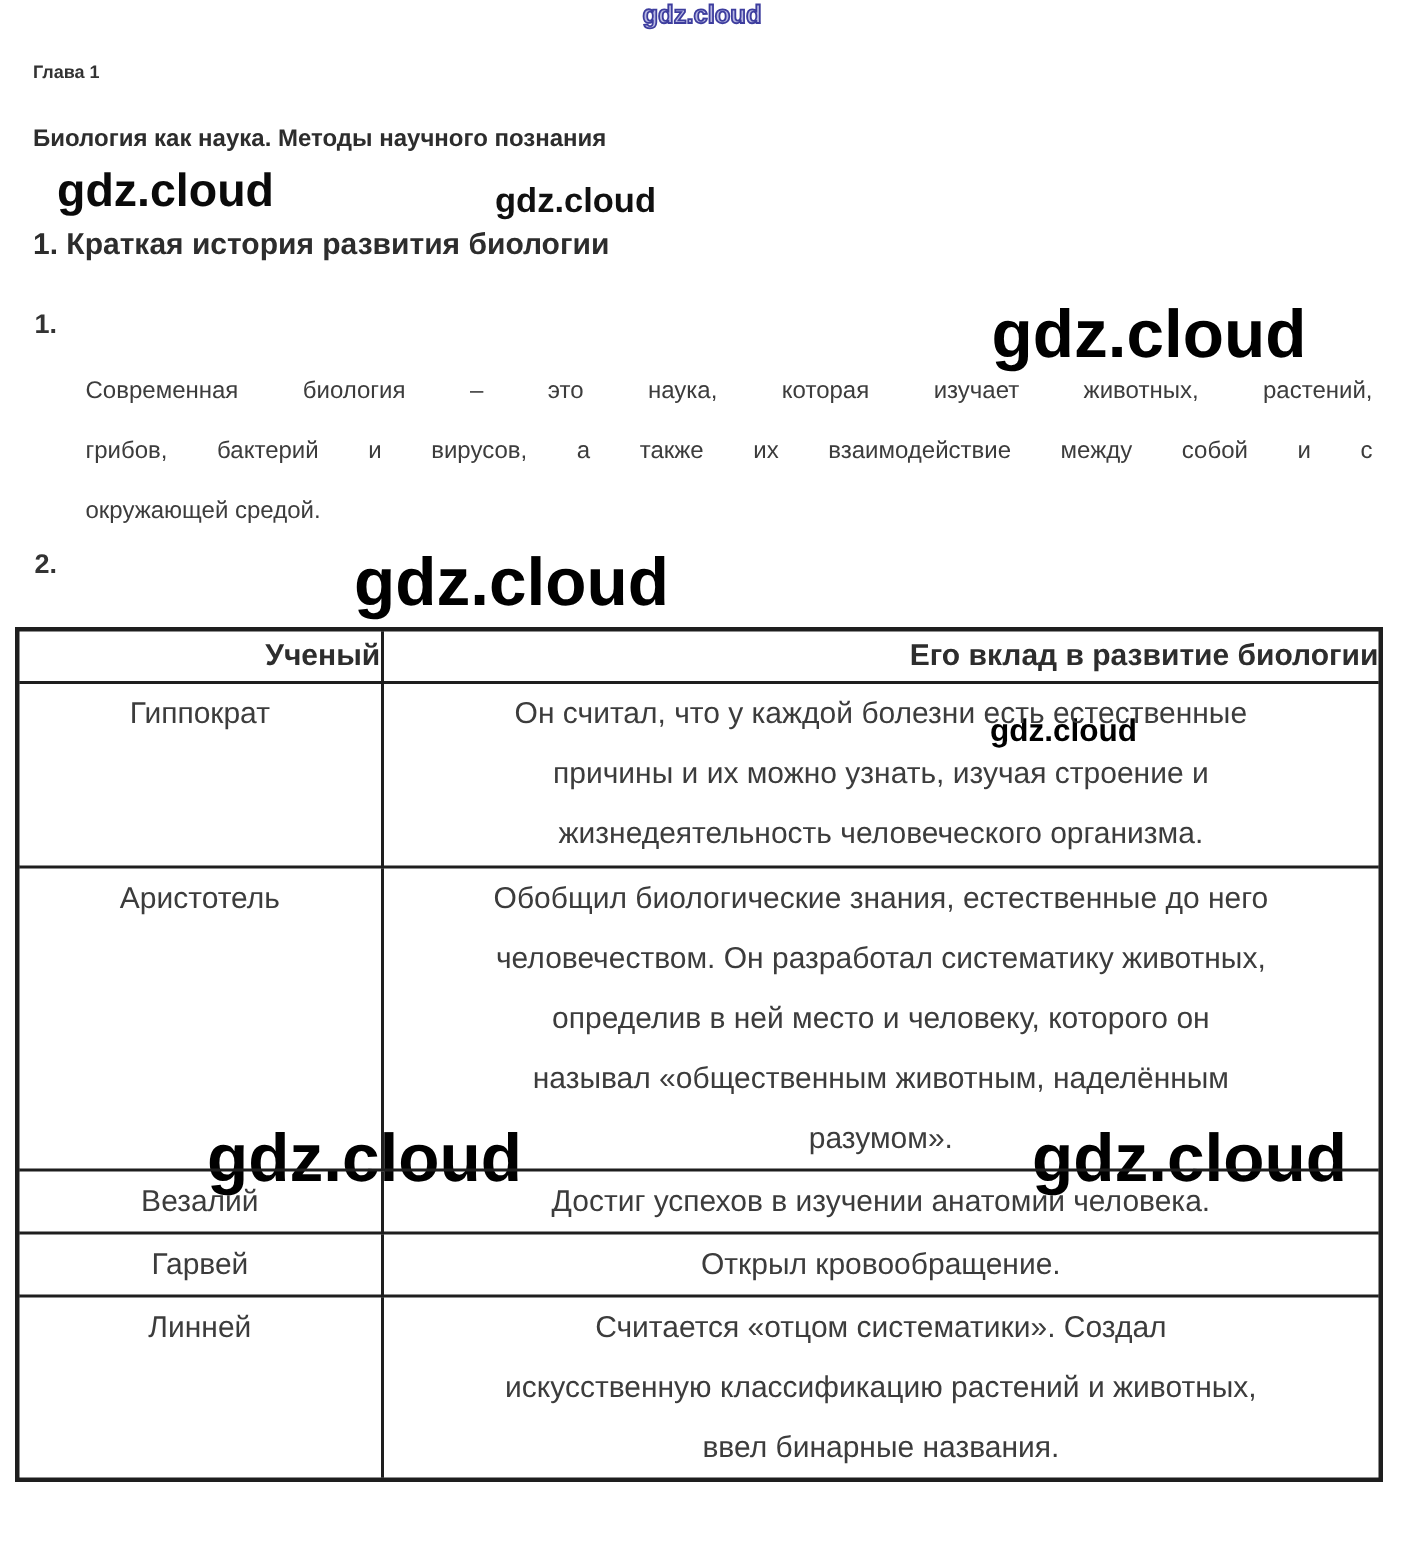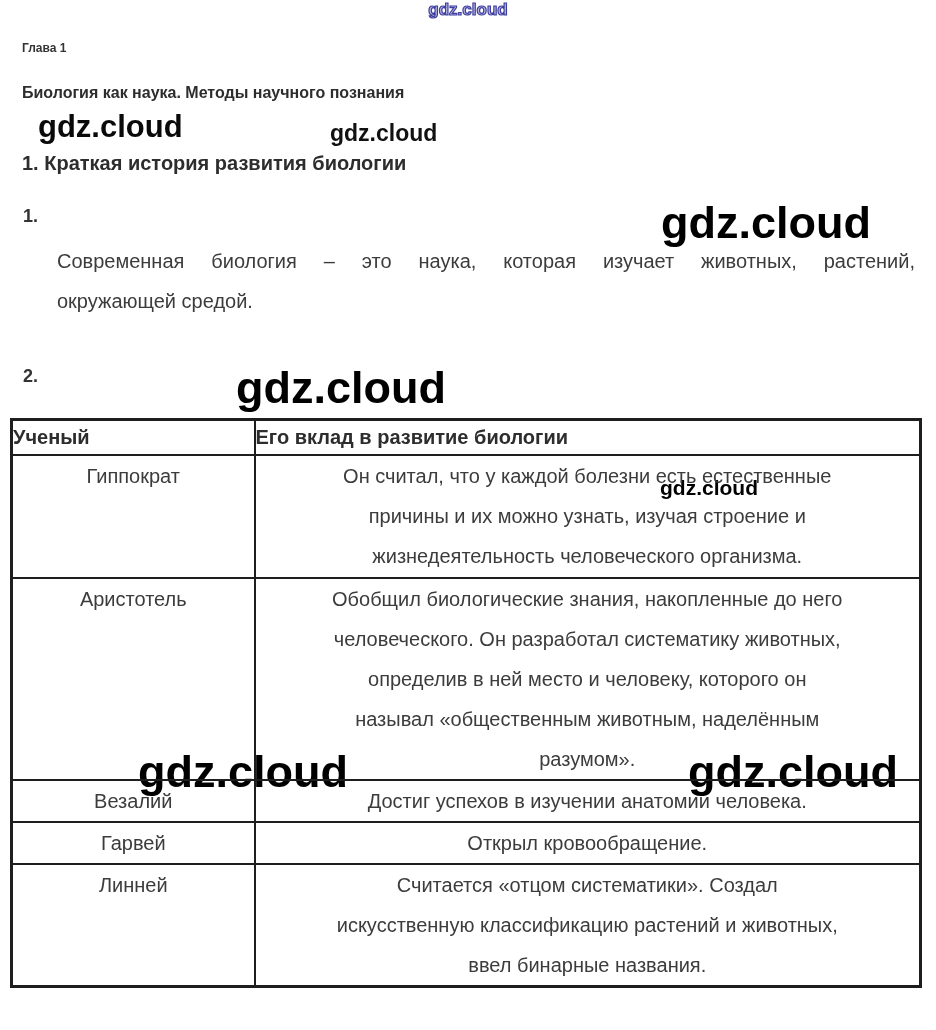--- a/index.html
+++ b/index.html
@@ -29,35 +29,35 @@
   
   .abs { position:absolute; }
   .chapter         { left:22px; top:41px;  font-size:12px; font-weight:700; color:#333; }
   .section-title   { left:22px; top:84px;  font-size:16px; font-weight:700; color:#2d2d2d; }
   .subsection-title{ left:22px; top:152px; font-size:20px; font-weight:700; color:#2d2d2d; }
   .item-number     { font-size:18px; font-weight:700; color:#333; }
   .num-1 { left:23px; top:206px; }
   .num-2 { left:23px; top:366px; }
 
   
-  .paragraph { left:57px; top:241px; width:858px; font-size:20px; line-height:40px; color:#3c3c3c; }
+  .paragraph { left:57px; top:241px; width:858px; font-size:16px; line-height:40px; color:#3c3c3c; }
   .paragraph .pline { text-align:justify; }
   .paragraph .pline.full { text-align-last:justify; }
 
   
   .answer-table {
     position:absolute; left:10px; top:418px; width:912px;
     border-collapse:collapse; table-layout:fixed;
     font-size:20px; color:#3c3c3c;
     border:3px solid #1e1e1e;
   }
   .answer-table th, .answer-table td { border:2px solid #1e1e1e; padding:0; }
   .answer-table th {
     height:33px; font-size:20px; font-weight:700; color:#2d2d2d;
-    text-align:left; vertical-align:middle;
+    text-align:right; vertical-align:middle;
   }
   .answer-table td {
     text-align:center; vertical-align:top; line-height:40px;
   }
   .col-scientist { width:243px; }
   .cellwrap { width:520px; margin:0 auto; }
   tr.r1 td { height:121px; }
   tr.r2 td { height:157px; }
   tr.r3 td { height:78px;  }
   tr.r4 td { height:38px;  }
@@ -76,20 +76,21 @@
 <div class="wm wm-f">gdz.cloud</div>
 <div class="wm wm-g">gdz.cloud</div>
 
 <div class="abs chapter">Глава 1</div>
 <div class="abs section-title">Биология как наука. Методы научного познания</div>
 <div class="abs subsection-title">1. Краткая история развития биологии</div>
 
 <div class="abs item-number num-1">1.</div>
 <div class="abs paragraph">
   <div class="pline full">Современная биология – это наука, которая изучает животных, растений,</div>
+  <div class="pline full">грибов, бактерий и вирусов, а также их взаимодействие между собой и с</div>
   <div class="pline">окружающей средой.</div>
 </div>
 
 <div class="abs item-number num-2">2.</div>
 
 <table class="answer-table">
   <colgroup>
     <col class="col-scientist">
     <col>
   </colgroup>
@@ -102,21 +103,21 @@
   <tbody>
     <tr class="r1">
       <td>Гиппократ</td>
       <td>
           <div class="cellwrap">Он считал, что у каждой болезни есть естественные причины и их можно узнать, изучая строение и жизнедеятельность человеческого организма.</div>
         </td>
     </tr>
     <tr class="r2">
       <td>Аристотель</td>
       <td>
-          <div class="cellwrap">Обобщил биологические знания, накопленные до него человеческого. Он разработал систематику животных, определив в ней место и человеку, которого он называл «общественным животным, наделённым разумом».</div>
+          <div class="cellwrap">Обобщил биологические знания, естественные до него человечеством. Он разработал систематику животных, определив в ней место и человеку, которого он называл «общественным животным, наделённым разумом».</div>
         </td>
     </tr>
     <tr class="r4">
       <td>Везалий</td>
       <td>
           <div class="cellwrap">Достиг успехов в изучении анатомии человека.</div>
         </td>
     </tr>
     <tr class="r5">
       <td>Гарвей</td>

